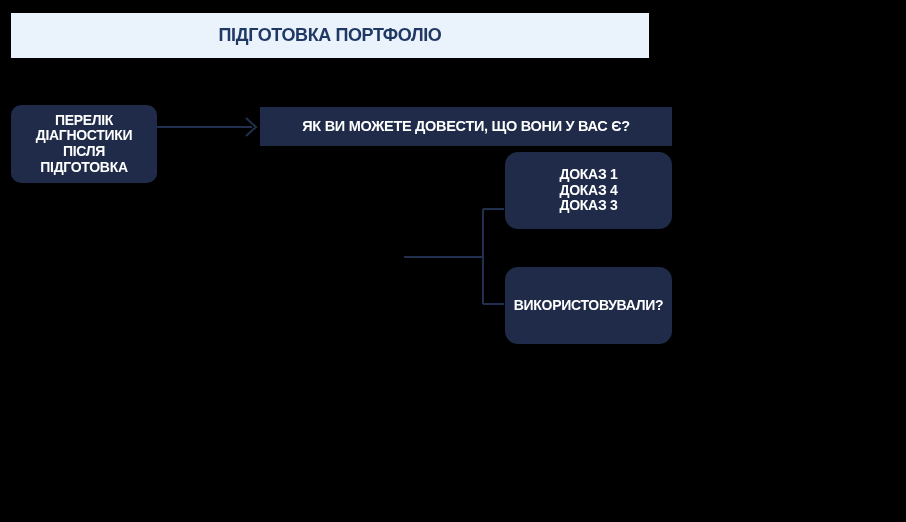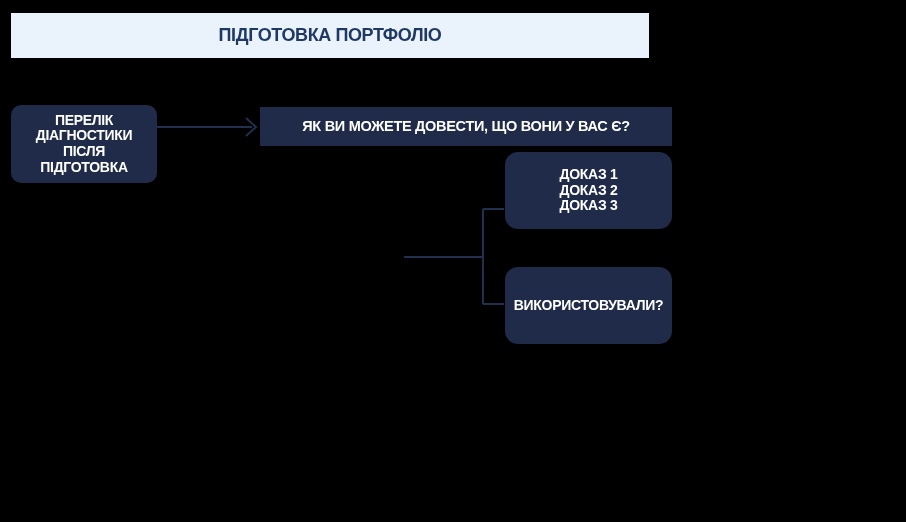--- a/index.html
+++ b/index.html
@@ -115,21 +115,21 @@
     <div>ПІДГОТОВКА</div>
   </div>
 
   <div class="node node-prove-question">
     <div>ЯК ВИ МОЖЕТЕ ДОВЕСТИ, ЩО ВОНИ У ВАС Є?</div>
   </div>
 
 
   <div class="node node-proofs">
     <div>ДОКАЗ 1</div>
-    <div>ДОКАЗ 2</div>
+    <div>ДОКАЗ 4</div>
     <div>ДОКАЗ 3</div>
   </div>
 
   <div class="node node-situation">
     <div>ВИКОРИСТОВУВАЛИ?</div>
   </div>
 
 </div>
 
 </body></html>

